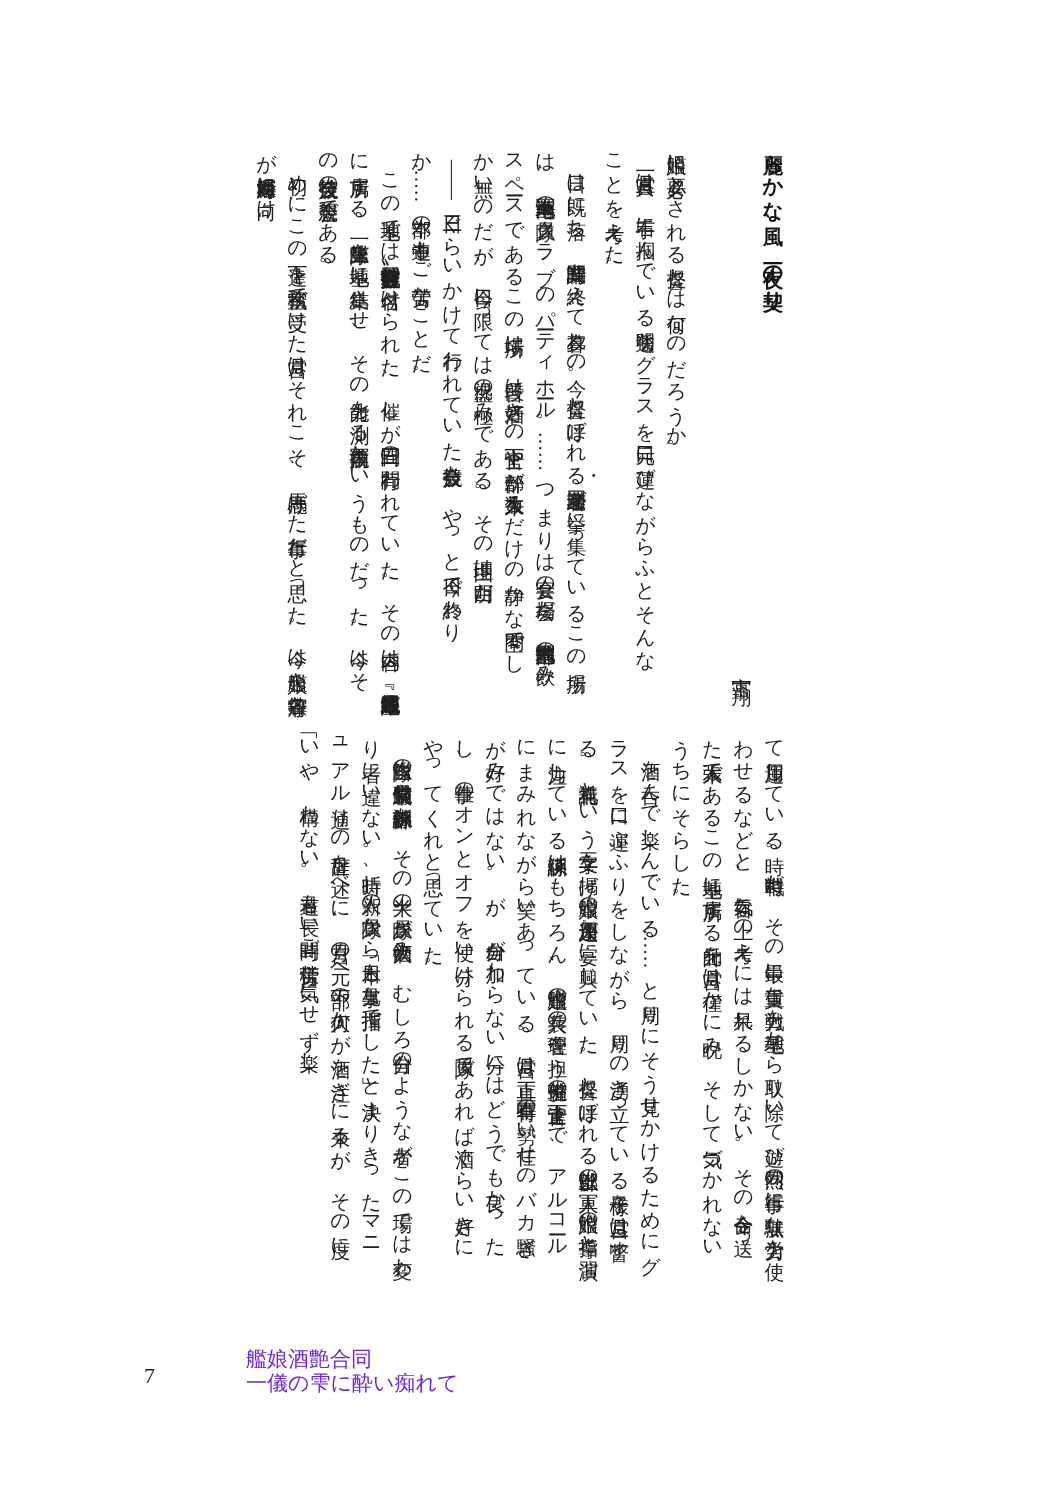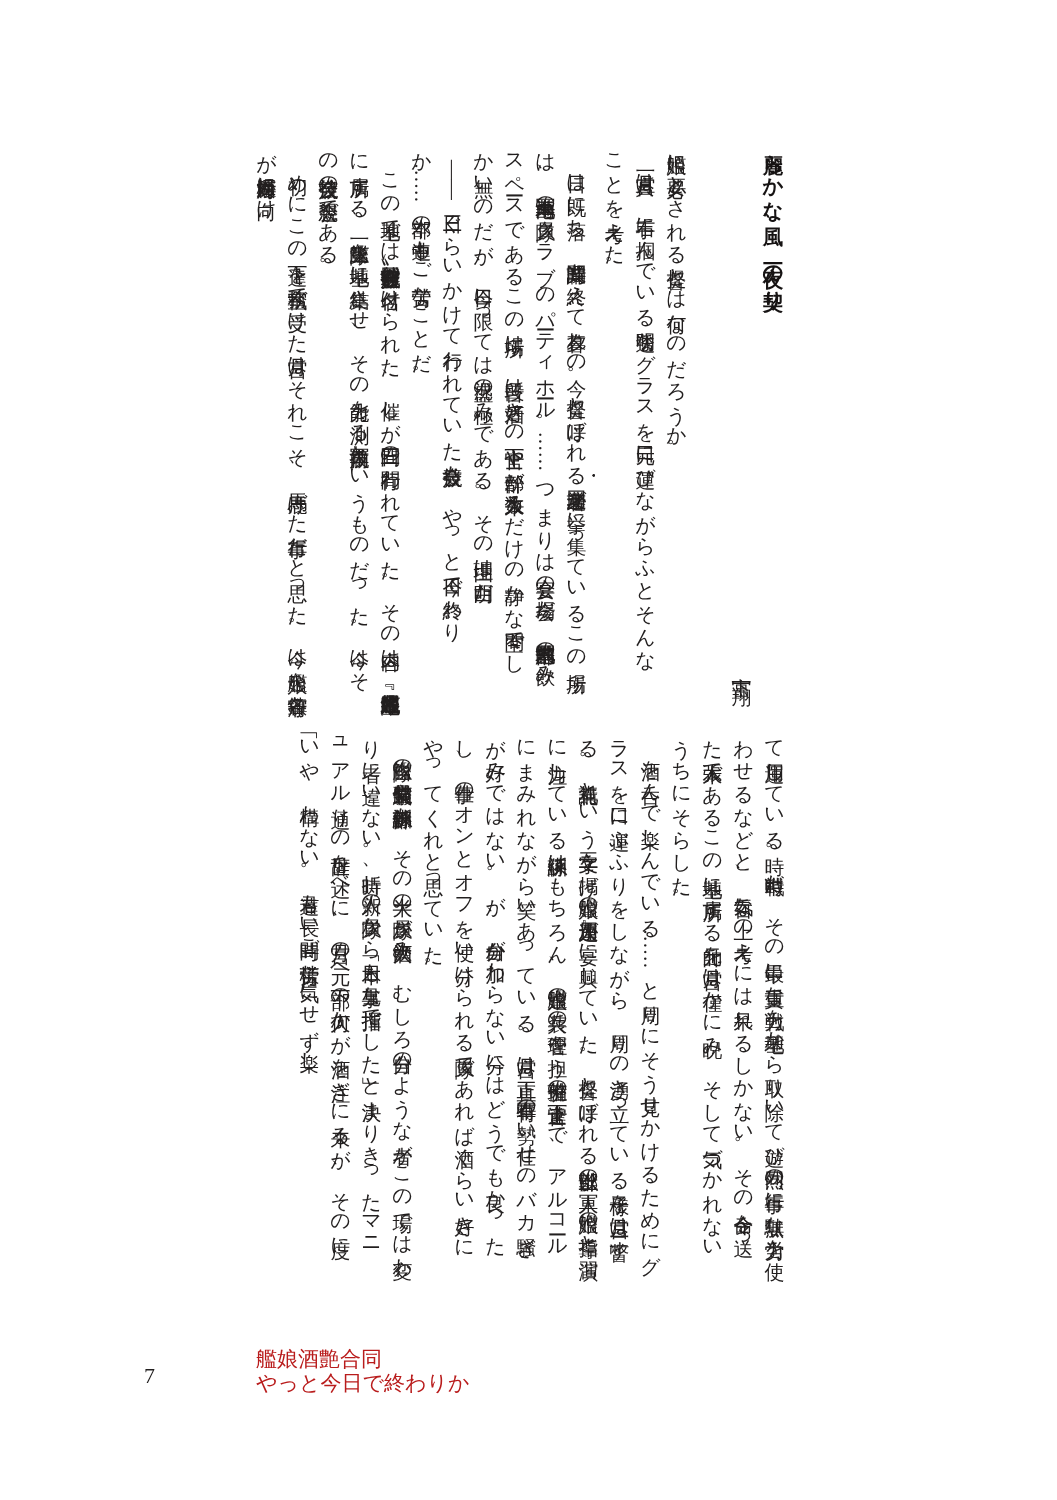--- a/index.html
+++ b/index.html
@@ -63,22 +63,21 @@
     top: 1363px;
     font-size: 22px;
     color: #221f1f;
   }
   .footer-title {
     position: absolute;
     left: 246px;
     top: 1348px;
     font-size: 21px;
     line-height: 23.5px;
-    color: #b91c1c;
-    margin-left: 10px;
+    color: #6d28d9;
   }
 </style>
 </head>
 <body>
 
 <section class="v-band band-upper">
   <h1 class="story-title">麗らかな風、　一夜の契り</h1>
   <p class="author">宮下翔一</p>
   <p class="body">艦娘に必要とされる提督とは何なのだろうか。</p>
   <p class="body indent">月宮真一は、右手に掴んでいる透明なグラスを口元に運びながらふとそんなことを考えた。</p>
@@ -91,14 +90,14 @@
 <section class="v-band band-lower">
   <p class="body">て運用している時。戦時中だ。その最中に貴重な戦力を基地から取り除いて遊び同然の行事に無駄な労力を使わせるなどと、呑気な上の考えには呆れるしかない。その命令を送った張本人であるこの基地に所属する元帥を月宮は僅かに睨み、そして気づかれないうちにそらした。</p>
   <p class="body indent">酒を呑んで楽しんでいる……と周りにそう見せかけるためにグラスを口に運ぶふりをしながら、周りの湧き立っている様子を月宮は一瞥する。無礼講という三文字を掲げ艦娘の『運用人』達が宴に興じていた。提督と呼ばれる幹部以上の軍人、艦娘の指導と演習に注力している訓練係はもちろん、艦娘達の兵装の管理を担う整備班の下士官達まで、アルコールにまみれながら笑いあっている。月宮は正直、軍特有の勢い任せのバカ騒ぎが好みではない。が、自分が加わらない分にはどうでも良かったし、仕事のオンとオフを使い分けられる隊員であれば酒ぐらい好きにやってくれと思っていた。</p>
   <p class="body indent">自艦隊の艤装整備員や訓練係幹部も、その大半の隊員が大酒飲み。むしろ自分のような者がこの場では変わり者に違いない。時折、新人の隊員から「本日も見事な指揮でした」と決まりきったマニュアル通りの世辞を述べに、月宮の元へ部下の何人かが酒を注ぎに来るが、その度に、</p>
   <p class="body">「いや、構わない。君達も長い時間ご苦労様。気にせず楽し</p>
 </section>
 
 <div class="page-number">7</div>
 <div class="footer-title">
   <div>艦娘酒艶合同</div>
-  <div>やっと今日で終わりか</div>
+  <div>一儀の雫に酔い痴れて</div>
 </div>
 
 </body></html>

